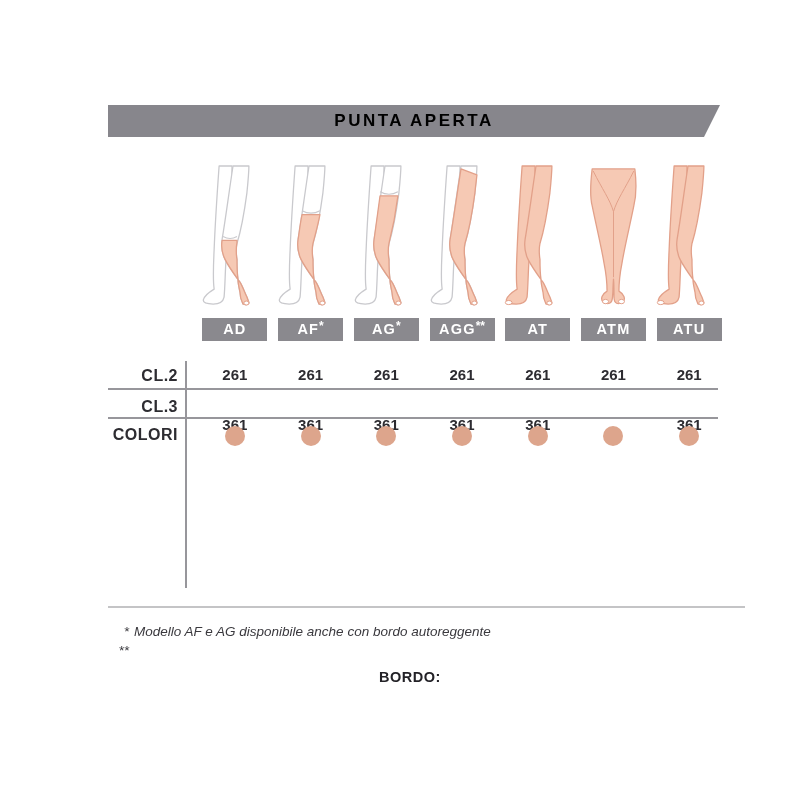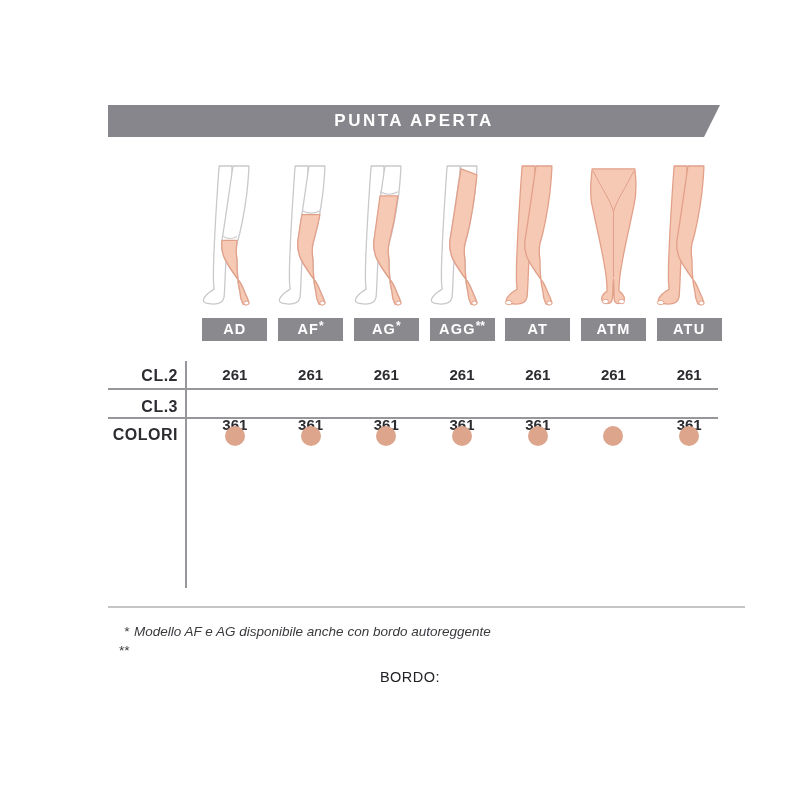--- a/index.html
+++ b/index.html
@@ -3,21 +3,21 @@
 <meta charset="utf-8">
 <style>
   html,body{margin:0;padding:0;background:#fff;}
   .page{position:relative;width:800px;height:800px;background:#ffffff;overflow:hidden;
         font-family:"Liberation Sans", sans-serif;color:#2d2c31;}
 
   
   .banner{position:absolute;left:108px;top:105px;width:612px;height:32px;background:#87868c;
           clip-path:polygon(0 0,100% 0,calc(100% - 16px) 100%,0 100%);
           display:flex;align-items:center;justify-content:center;}
-  .banner span{color:#ffffff;font-weight:bold;font-size:17px;letter-spacing:2.5px;}
+  .banner span{color:#000000;font-weight:bold;font-size:17px;letter-spacing:2.5px;}
 
   
   .cols{position:absolute;left:197px;width:530px;display:flex;}
   .col{flex:1 1 0;display:flex;align-items:flex-start;justify-content:center;}
 
   .figures{top:164px;height:144px;}
   .figures .col{align-items:flex-end;}
 
   .labels{top:318px;height:23px;}
   .model-box{width:65px;height:23px;background:#8a898e;color:#fff;text-align:center;
@@ -41,21 +41,21 @@
   .h1{top:388px;} .h2{top:417px;}
   .separator{position:absolute;left:108px;top:606px;width:637px;height:2px;background:#c4c4c6;}
 
   
   .footnotes{position:absolute;left:112px;top:622px;font-style:italic;font-size:13.5px;color:#3a393e;}
   .fn-line{display:flex;height:19px;line-height:19px;}
   .fn-marker{width:17px;text-align:right;margin-right:5px;}
 
   
   .bordo{position:absolute;left:100px;top:669px;width:620px;text-align:center;font-size:14.5px;color:#232227;}
-  .bordo-title{font-weight:normal;letter-spacing:0.5px;}
+  .bordo-title{font-weight:bold;letter-spacing:0.5px;}
   .bordo-sub{margin-top:2px;}
 
   svg{display:block;}
   .outline{fill:#ffffff;stroke:#c9c9cd;stroke-width:1.3;stroke-linejoin:round;}
   .stocking{fill:#f6c9b4;stroke:#e2a089;stroke-width:1.3;stroke-linejoin:round;}
   .hem{fill:none;stroke:#c9c9cd;stroke-width:1.1;}
   .seam{fill:none;stroke:#e2a089;stroke-width:1;}
   .toe{fill:#ffffff;stroke:#e2a089;stroke-width:1;}
 </style>
 </head>

